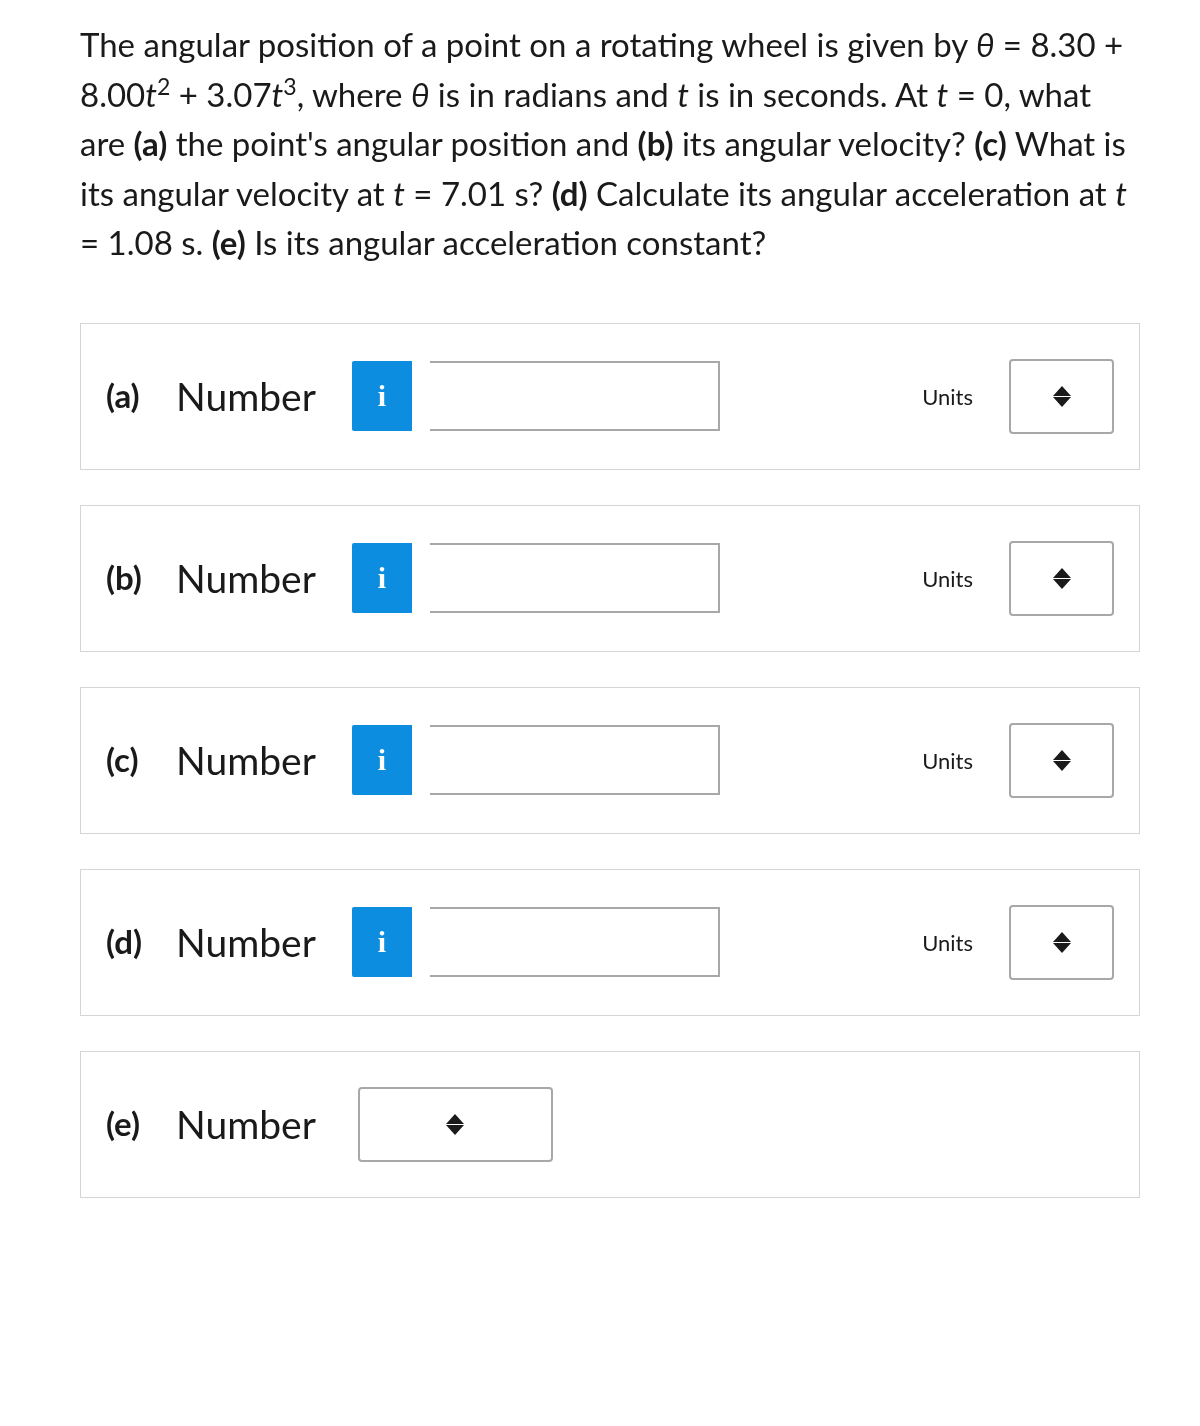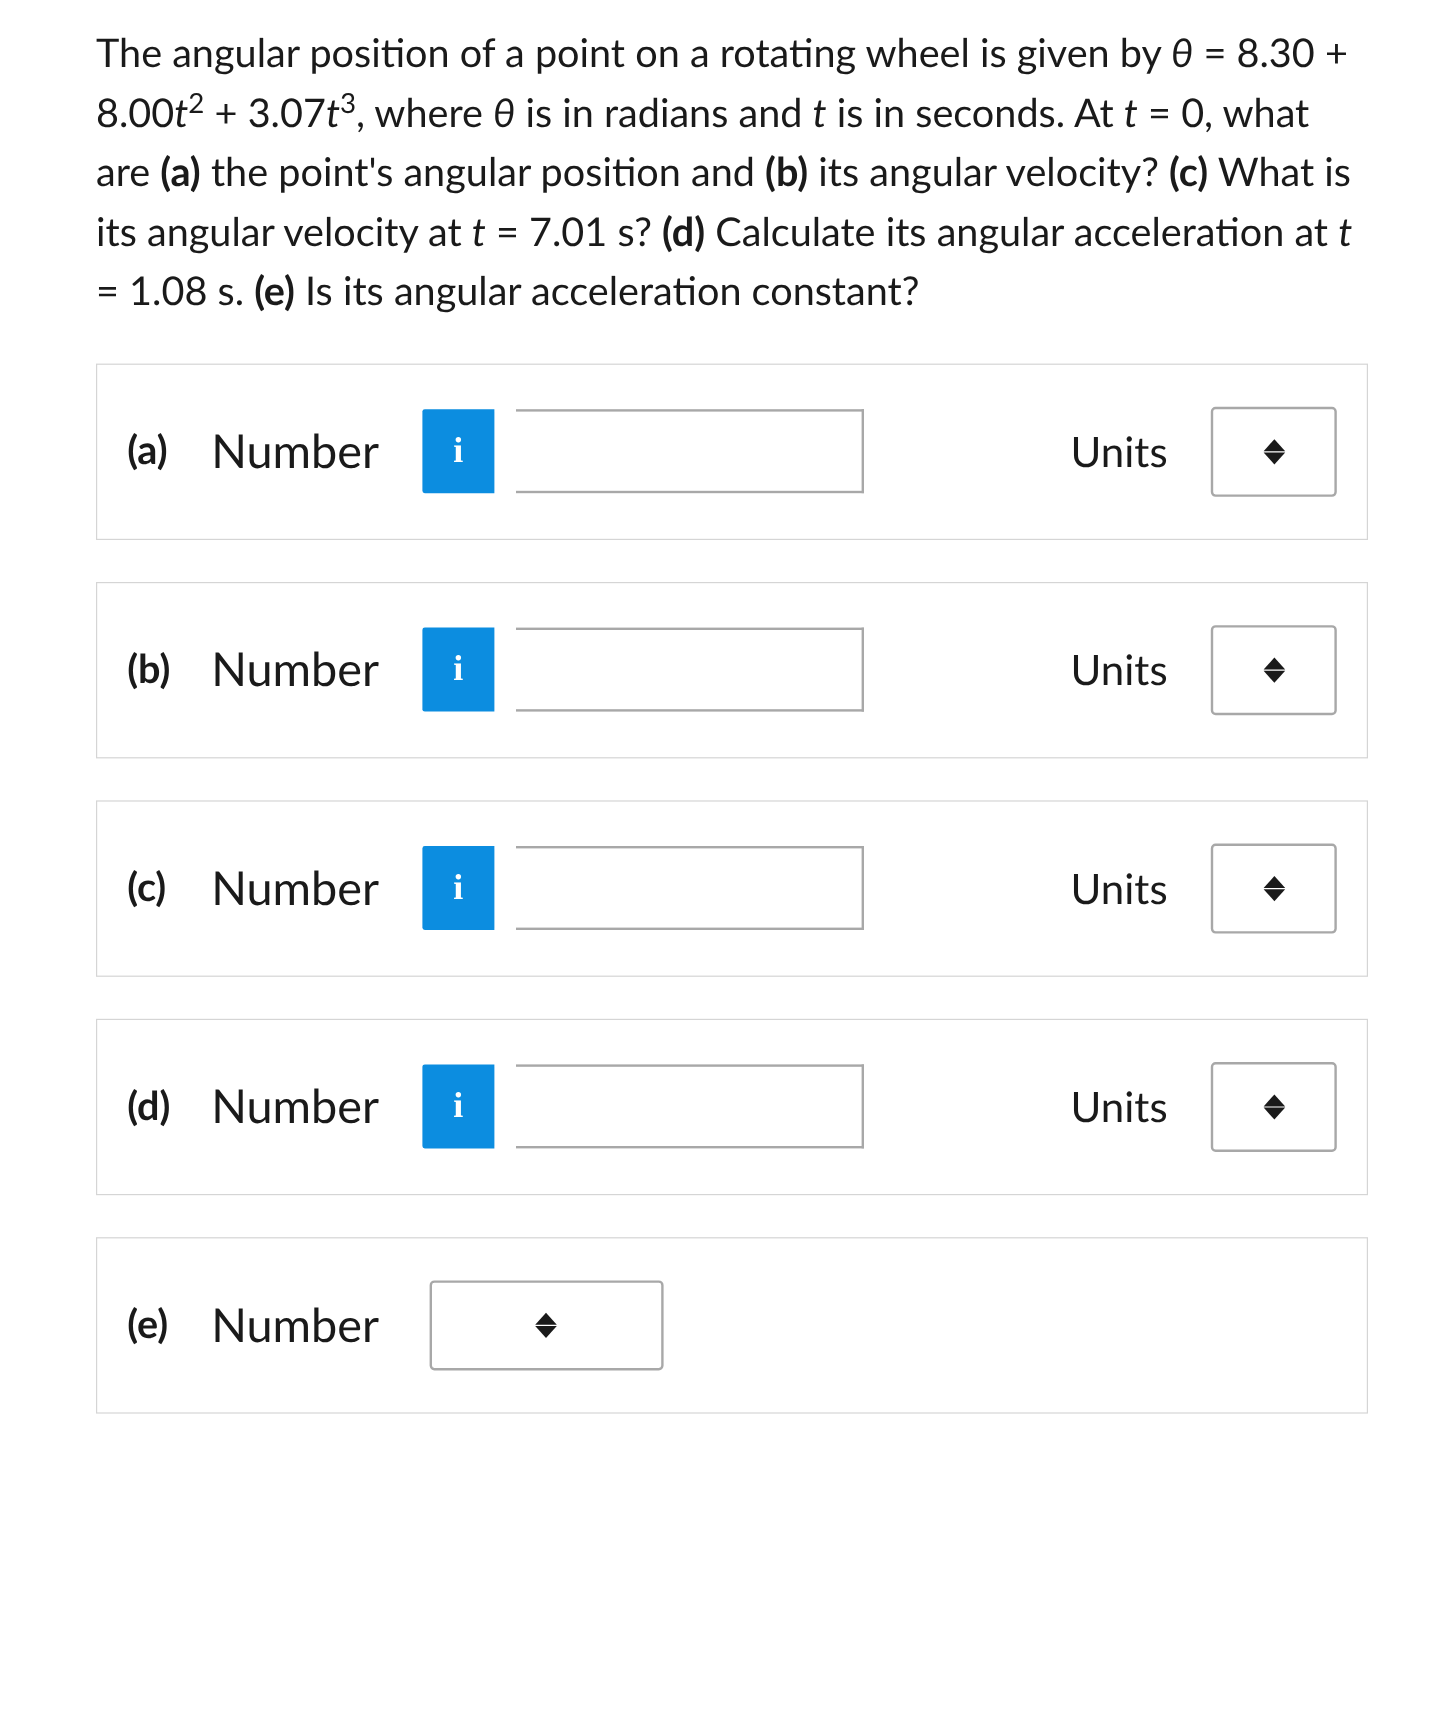--- a/index.html
+++ b/index.html
@@ -10,21 +10,21 @@
     body {
       font-family: 'Segoe UI', Lato, Arial, sans-serif;
       background: #ffffff;
       width: 1200px;
       padding: 20px 60px 20px 80px;
       color: #1a1a1a;
       font-size: 33px;
       line-height: 1.5;
     }
     .question-text {
-      margin-bottom: 35px;
+      margin-bottom: 55px;
     }
     .question-text .bold {
       font-weight: 700;
     }
     .answer-box {
       border: 1.5px solid #d5d5d5;
       padding: 35px 25px;
       margin-bottom: 35px;
       display: flex;
       align-items: center;
@@ -57,21 +57,21 @@
     .number-input {
       height: 70px;
       width: 290px;
       border: 2px solid #a8a8a8;
       border-left: none;
       font-size: 28px;
       padding: 0 10px;
       outline: none;
     }
     .units-label {
-      font-size: 35px;
+      font-size: 22px;
       margin-left: auto;
       margin-right: 18px;
     }
     .units-select {
       height: 75px;
       width: 105px;
       border: 2px solid #a8a8a8;
       border-radius: 4px;
       background: #ffffff;
       cursor: pointer;

